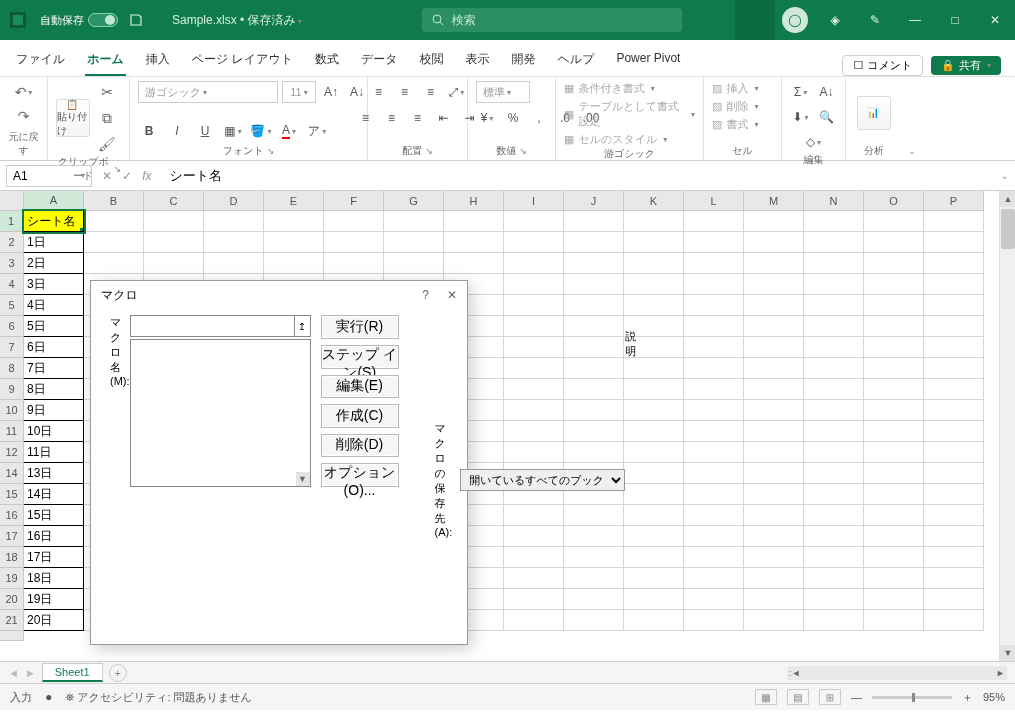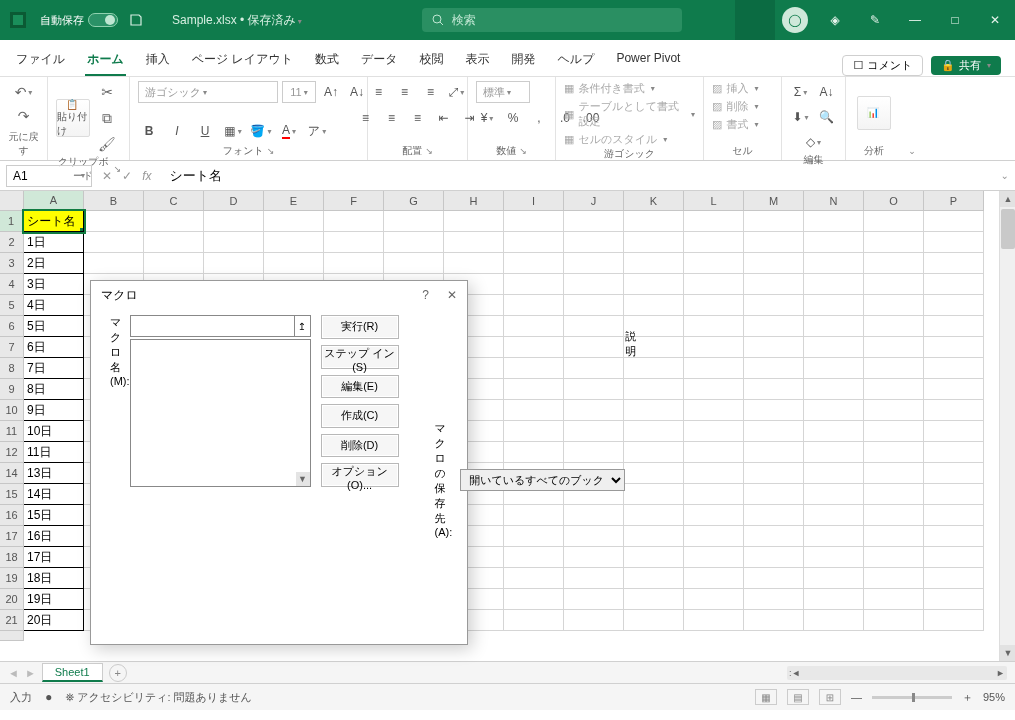--- a/index.html
+++ b/index.html
@@ -80,21 +80,21 @@
 .zoomslider::after { content: ""; position: absolute; left: 50%; top: -3px; width: 3px; height: 9px; background: #888; }
 
 
 .dialog { position: absolute; left: 90px; top: 280px; width: 378px; height: 365px; background: #fff; border: 1px solid #999; box-shadow: 4px 4px 16px rgba(0,0,0,.2); display: flex; flex-direction: column; }
 .dlg-title { height: 28px; display: flex; align-items: center; padding: 0 10px; font-size: 12px; }
 .dlg-title .r { margin-left: auto; display: flex; gap: 18px; color: #666; }
 .dlg-body { flex: 1; padding: 6px 19px 10px; font-size: 11px; display: flex; }
 .dlg-row { display: flex; gap: 10px; }
 .dlg-left { flex: 1; display: flex; flex-direction: column; }
 .dlg-right { width: 78px; display: flex; flex-direction: column; gap: 6px; }
-.dlg-right button { height: 24px; font-size: 11px; border: 1px solid #b8b8b8; background: #f6f6f6; box-shadow: inset 0 0 0 1px #fff; }
+.dlg-right button { height: 24px; font-size: 14px; border: 1px solid #b8b8b8; background: #f6f6f6; box-shadow: inset 0 0 0 1px #fff; }
 .macroname-wrap { display: flex; }
 .macroname { flex: 1; height: 22px; border: 1px solid #888; padding: 0 4px; font-size: 12px; }
 .macroname-wrap .arrow { width: 16px; border: 1px solid #888; border-left: none; display: flex; align-items: center; justify-content: center; font-size: 10px; }
 .macrolist { flex: 1; border: 1px solid #888; margin-top: 2px; position: relative; }
 .macrolist .sb { position: absolute; right: 0; bottom: 0; width: 14px; height: 14px; background: #e4e4e4; display: flex; align-items: center; justify-content: center; font-size: 9px; color: #666; }
 .dlg-field { display: flex; align-items: center; gap: 8px; margin-top: 10px; margin-left: 36px; }
 .dlg-field select { flex: 1; height: 22px; border: 1px solid #999; font-size: 11px; padding: 0 4px; }
 .dlg-footer { display: flex; justify-content: flex-end; margin-top: auto; }
 .dlg-footer button { height: 24px; padding: 0 14px; font-size: 11px; border: 1px solid #2a6fb5; background: #f6f6f6; }
 

